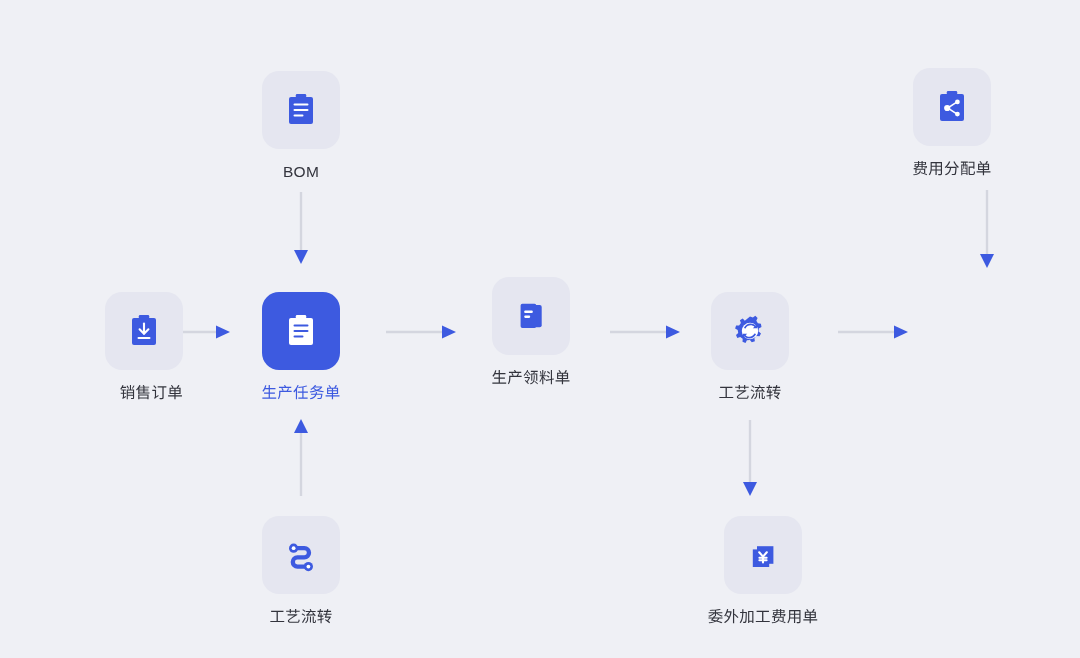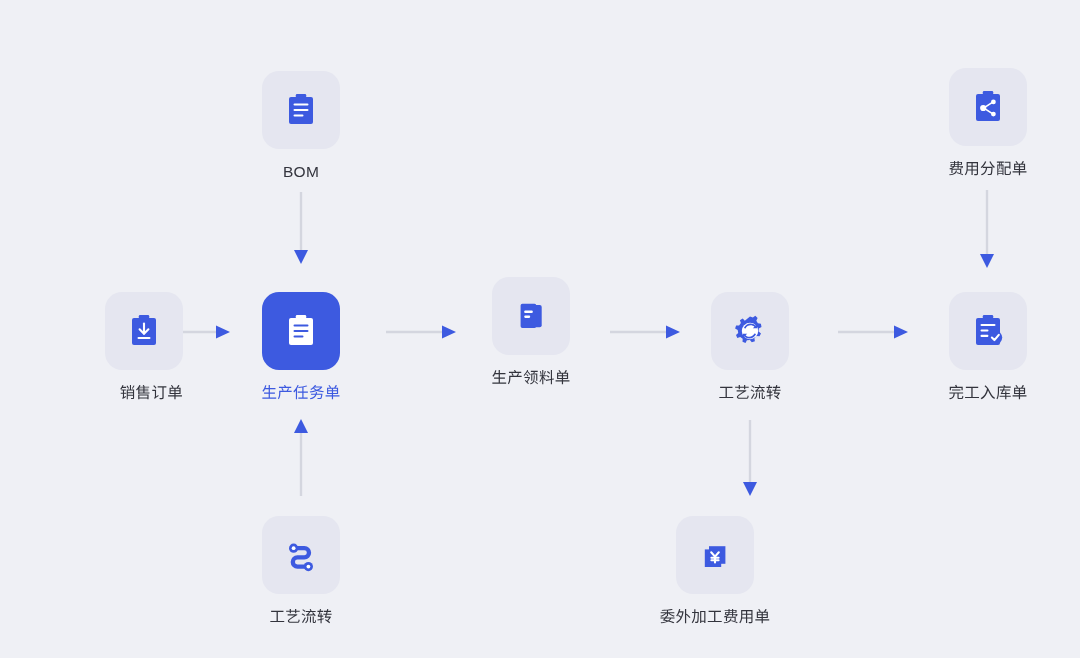--- a/index.html
+++ b/index.html
@@ -130,21 +130,21 @@
           <path d="M18 6h8a1.2 1.2 0 0 1 1.2 1.2V9H16.8V7.2A1.2 1.2 0 0 1 18 6z" fill="#3D5AE0"></path>
           <rect x="14.5" y="15.5" width="15" height="2.1" rx="1" fill="#FFFFFF"></rect>
           <rect x="14.5" y="21" width="15" height="2.1" rx="1" fill="#FFFFFF"></rect>
           <rect x="14.5" y="26.5" width="10" height="2.1" rx="1" fill="#FFFFFF"></rect>
         </svg>
       </span>
     </div>
     <div class="label">BOM</div>
   </div>
 
-  <div class="node" style="left:913px; top:68px;text-align:center;">
+  <div class="node" style="left:877px; top:68px;text-align:center;">
     <div class="tile">
       <span>
         <svg width="44" height="44" viewBox="0 0 44 44">
           <path d="M12 9h20a2 2 0 0 1 2 2v23a2 2 0 0 1-2 2H12a2 2 0 0 1-2-2V11a2 2 0 0 1 2-2z" fill="#3D5AE0"></path>
           <path d="M18 6h8a1.2 1.2 0 0 1 1.2 1.2V9H16.8V7.2A1.2 1.2 0 0 1 18 6z" fill="#3D5AE0"></path>
           <g stroke="#FFFFFF" stroke-width="1.7" fill="none">
             <line x1="18.3" y1="22.6" x2="26.4" y2="17.4"></line>
             <line x1="18.3" y1="23.4" x2="26.4" y2="28.6"></line>
           </g>
           <circle cx="17.2" cy="23" r="3.1" fill="#FFFFFF"></circle>
@@ -209,53 +209,37 @@
           <path d="M22 7.6l2.9.9 2.4-1.8 2.3 2.3-1.3 2.7 1.6 2.6 3 .5.6 3.2-2.7 1.5-.2 3 2.4 1.9-1.5 2.9-3-.3-2.1 2.2.5 3-3.1 1.1-1.9-2.3-3 .3-1.4 2.7-3-1.2.2-3-2.5-1.7-2.9.9-1.3-3 2.2-2-.5-3-2.6-1.5 1-3.1 3 .1 1.8-2.4-1-2.8 2.8-1.7 2.1 2.1z" fill="#3D5AE0"></path>
           <circle cx="22" cy="22" r="8.2" fill="#FFFFFF"></circle>
           <path d="M17.6 19.4c.9-2 2.8-3.2 5-3.2 1.5 0 2.8.5 3.8 1.5l-1.6 1.6h4.2v-4.2l-1.4 1.4a7.1 7.1 0 0 0-5-2c-3 0-5.6 1.8-6.7 4.5z" fill="#3D5AE0"></path>
           <path d="M26.4 24.6c-.9 2-2.8 3.2-5 3.2-1.5 0-2.8-.5-3.8-1.5l1.6-1.6h-4.2v4.2l1.4-1.4a7.1 7.1 0 0 0 5 2c3 0 5.6-1.8 6.7-4.5z" fill="#3D5AE0"></path>
         </svg>
       </span>
     </div>
     <div class="label">工艺流转</div>
   </div>
 
-  <div class="node" style="left:913px; top:292px;">
-    <div class="tile">
-      <span>
-        <svg width="44" height="44" viewBox="0 0 44 44">
-          <path d="M12 9h20a2 2 0 0 1 2 2v23a2 2 0 0 1-2 2H12a2 2 0 0 1-2-2V11a2 2 0 0 1 2-2z" fill="#3D5AE0"></path>
-          <path d="M18 6h8a1.2 1.2 0 0 1 1.2 1.2V9H16.8V7.2A1.2 1.2 0 0 1 18 6z" fill="#3D5AE0"></path>
-          <rect x="14.5" y="15" width="15" height="2.1" rx="1" fill="#FFFFFF"></rect>
-          <rect x="14.5" y="20.4" width="8" height="2.1" rx="1" fill="#FFFFFF"></rect>
-          <rect x="14.5" y="25.8" width="8" height="2.1" rx="1" fill="#FFFFFF"></rect>
-          <circle cx="29.3" cy="28.6" r="6.9" fill="#3D5AE0"></circle>
-          <polyline points="25.9,28.6 28.4,31.1 32.8,25.9" stroke="#FFFFFF" stroke-width="2.1" fill="none" stroke-linecap="round" stroke-linejoin="round"></polyline>
-        </svg>
-      </span>
-    </div>
-    <div class="label">完工入库单</div>
-  </div>
 
   <div class="node" style="left:226px; top:516px;">
     <div class="tile">
       <span>
         <svg width="44" height="44" viewBox="0 0 44 44">
           <path d="M15.6 15.2h9.8a4.6 4.6 0 0 1 0 9.2h-7a4.6 4.6 0 0 0 0 9.2h10" stroke="#3D5AE0" stroke-width="4.3" fill="none" stroke-linecap="round"></path>
           <circle cx="14.6" cy="15.2" r="4.6" fill="#3D5AE0"></circle>
           <circle cx="14.6" cy="15.2" r="1.9" fill="#FFFFFF"></circle>
           <circle cx="29.4" cy="33.6" r="4.6" fill="#3D5AE0"></circle>
           <circle cx="29.4" cy="33.6" r="1.9" fill="#FFFFFF"></circle>
         </svg>
       </span>
     </div>
     <div class="label">工艺流转</div>
   </div>
 
-  <div class="node" style="left:640px; top:516px;">
+  <div class="node" style="left:688px; top:516px;">
     <div class="tile">
       <span>
         <svg width="44" height="44" viewBox="0 0 44 44">
           <path d="M16 13.2h16.4v17.6H16z" fill="#3D5AE0"></path>
           <path d="M11.8 16.4h16.4V34H11.8z" fill="#3D5AE0"></path>
           <g stroke="#FFFFFF" stroke-width="2.1" stroke-linecap="round" fill="none">
             <line x1="18.2" y1="19.3" x2="22" y2="23.6"></line>
             <line x1="25.8" y1="19.3" x2="22" y2="23.6"></line>
             <line x1="22" y1="23.6" x2="22" y2="29.4"></line>
             <line x1="18.4" y1="24.8" x2="25.6" y2="24.8"></line>

